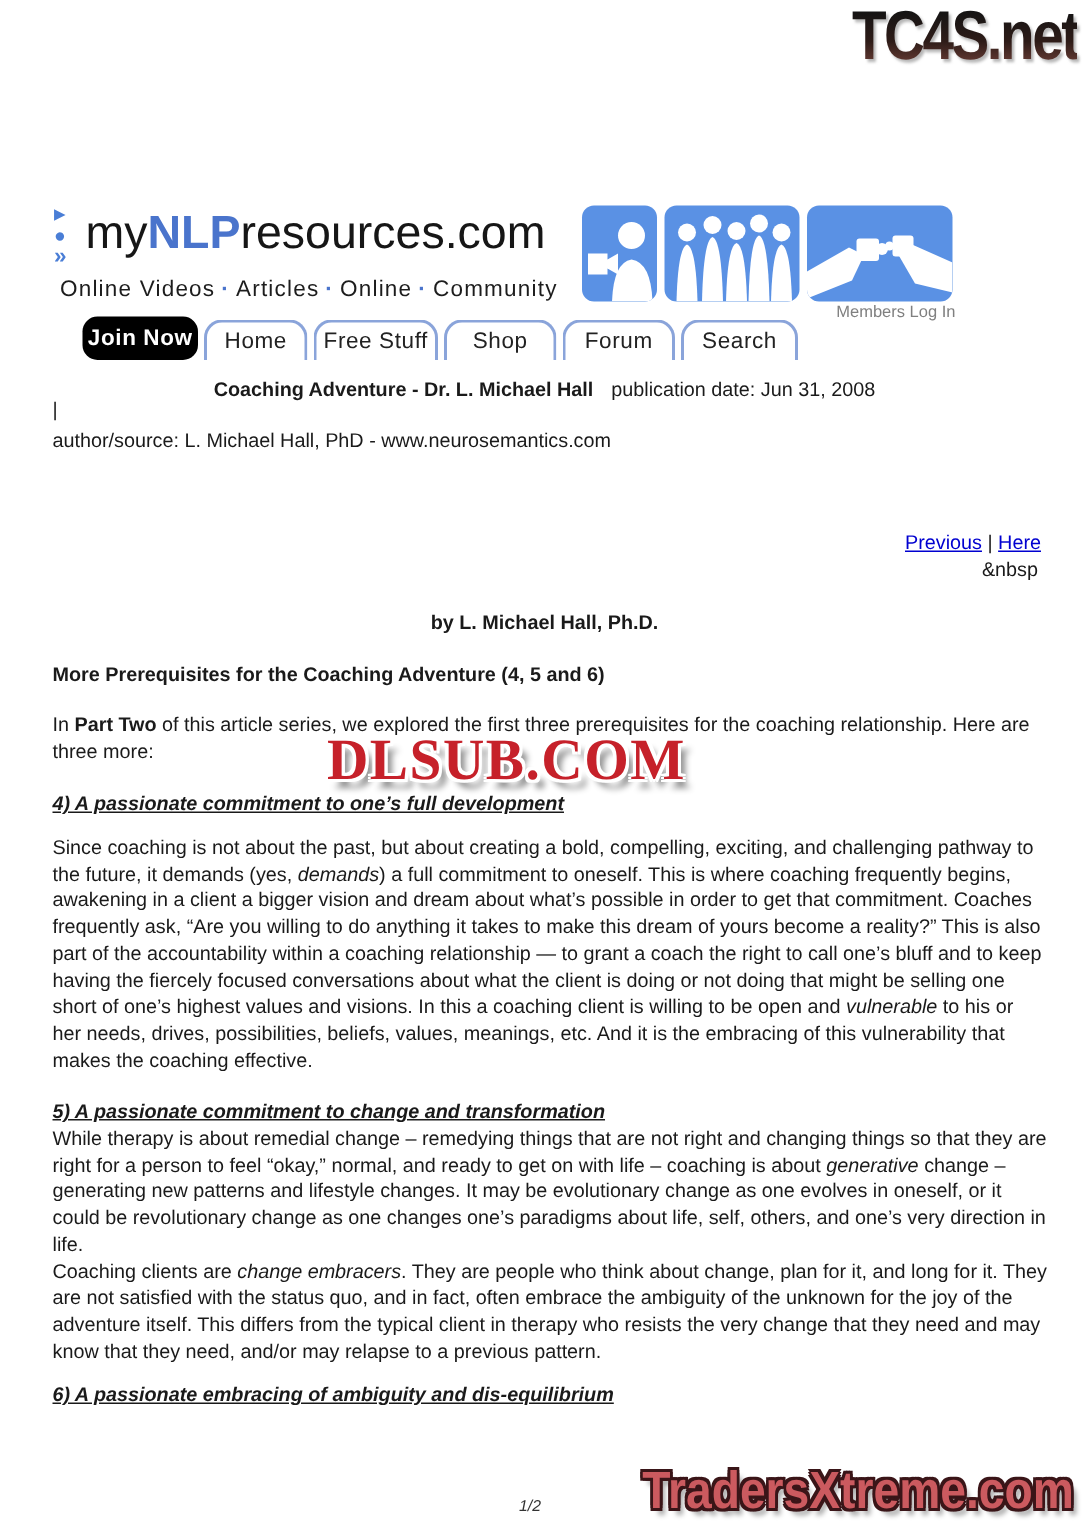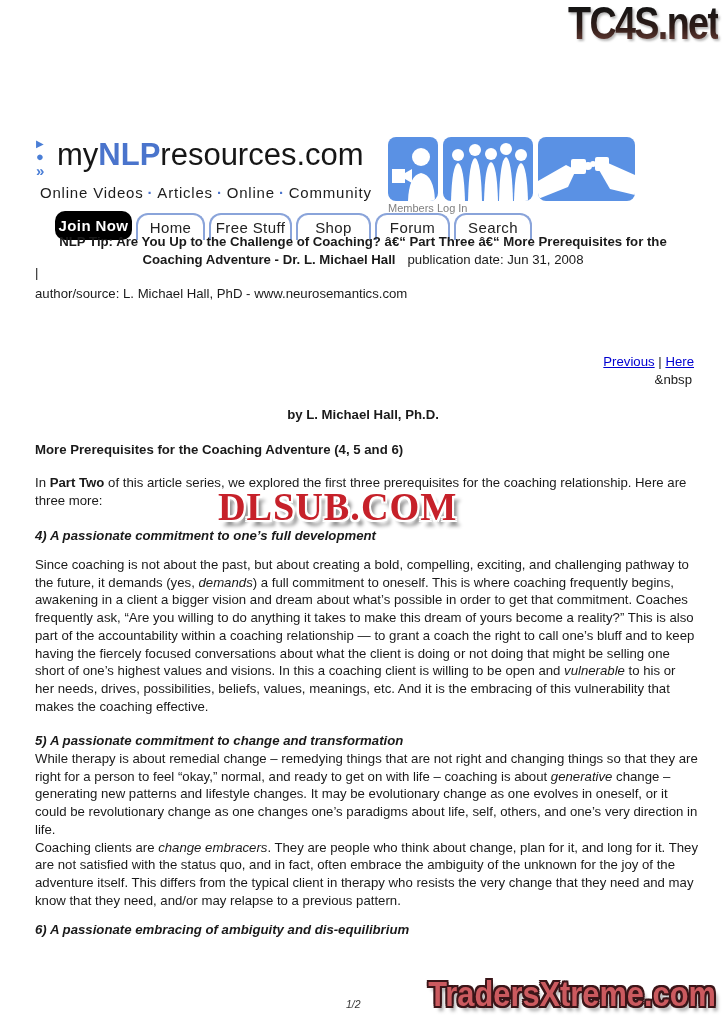--- a/index.html
+++ b/index.html
@@ -32,21 +32,21 @@
   .logo-icon .chev{font-size:15px;font-weight:bold;margin-top:0px;}
   .logo-text{position:absolute;left:57px;top:138px;font-size:31px;line-height:34px;
     letter-spacing:0px;color:#161616;white-space:nowrap;}
   .logo-text .accent{color:#4a74cc;font-weight:bold;}
   .tagline{position:absolute;left:40px;top:184px;font-size:15px;letter-spacing:.8px;
     color:#1d1d1d;white-space:nowrap;}
   .tagline .sep{color:#4a74cc;font-weight:bold;padding:0 4px;}
   .header-imgs{position:absolute;left:388px;top:137px;display:flex;gap:5px;}
   .himg{background:#5a91e4;border-radius:8px;height:64px;overflow:hidden;}
   .himg svg{display:block;height:64px;}
-  .members{position:absolute;left:388px;top:202px;width:249px;text-align:left;
+  .members{position:absolute;left:388px;top:202px;width:249px;text-align:right;
     font-size:11px;color:#808080;}
 
   
   .tabs{position:absolute;left:55px;top:211px;display:flex;gap:4px;align-items:flex-end;}
   .tab{box-sizing:border-box;height:27px;background:#fff;border:2px solid #8aa4da;border-bottom:none;
     border-radius:12px 12px 0 0;display:flex;align-items:center;justify-content:center;
     font-size:15px;letter-spacing:.4px;color:#222;cursor:pointer;}
   .tab.active{background:#000;color:#fff;border:none;border-radius:10px;height:29px;
     font-weight:bold;}
   .w1{width:77px}.w2{width:69px}.w3{width:83px}.w4{width:75px}.w5{width:75px}.w6{width:78px}
@@ -56,21 +56,21 @@
   .title{position:absolute;left:33px;top:233px;width:660px;text-align:center;font-weight:bold;}
   .title .pub{font-weight:normal;margin-left:12px;}
   .pipe{position:absolute;left:35px;top:264px;}
   .author{position:absolute;left:35px;top:285px;}
   .pager{position:absolute;top:353px;right:30px;text-align:right;}
   .pager a{color:#0000d0;text-decoration:underline;cursor:pointer;margin-top:16px;}
   .nbsp{position:absolute;top:371px;right:32px;}
   .byline{position:absolute;left:33px;top:406px;width:660px;text-align:center;font-weight:bold;}
   .h-main{position:absolute;left:35px;top:441px;font-weight:bold;}
   .intro{position:absolute;left:35px;top:474px;width:663px;}
-  .sec-h{position:absolute;left:35px;font-weight:bold;font-style:italic;}
+  .sec-h{position:absolute;left:35px;font-weight:bold;font-style:italic;text-decoration:underline;}
   .s4h{top:527px;} .s4p{position:absolute;left:35px;top:556px;width:663px;}
   .s5h{top:732px;} .s5p{position:absolute;left:35px;top:750px;width:663px;}
   .s6h{top:921px;}
   .pageno{position:absolute;left:346px;top:998px;font-size:10.5px;font-style:italic;color:#333;}
 </style>
 </head>
 <body>
 
 <div class="page">
 
@@ -129,21 +129,21 @@
 
   <nav class="tabs">
     <div class="tab active w1">Join Now</div>
     <div class="tab w2">Home</div>
     <div class="tab w3">Free Stuff</div>
     <div class="tab w4">Shop</div>
     <div class="tab w5">Forum</div>
     <div class="tab w6">Search</div>
   </nav>
 
-  <div class="title t13"><span>NLP Tip: Are You Up to the Challenge of Coaching? â€“ Part Three â€“ More Prerequisites for the</span><br><span>Coaching Adventure - Dr. L. Michael Hall</span><span class="pub">publication date: Jun 31, 2008</span></div>
+  <div class="title t13"><br><span>Coaching Adventure - Dr. L. Michael Hall</span><span class="pub">publication date: Jun 31, 2008</span></div>
 
   <div class="pipe t13">|</div>
   <div class="author t13">author/source: L. Michael Hall, PhD - www.neurosemantics.com</div>
 
   <div class="pager t13"><a>Previous</a><span> | </span><a>Here</a></div>
   <div class="nbsp t13">&amp;nbsp</div>
 
   <div class="byline t13">by L. Michael Hall, Ph.D.</div>
 
   <div class="h-main t13">More Prerequisites for the Coaching Adventure (4, 5 and 6)</div>

